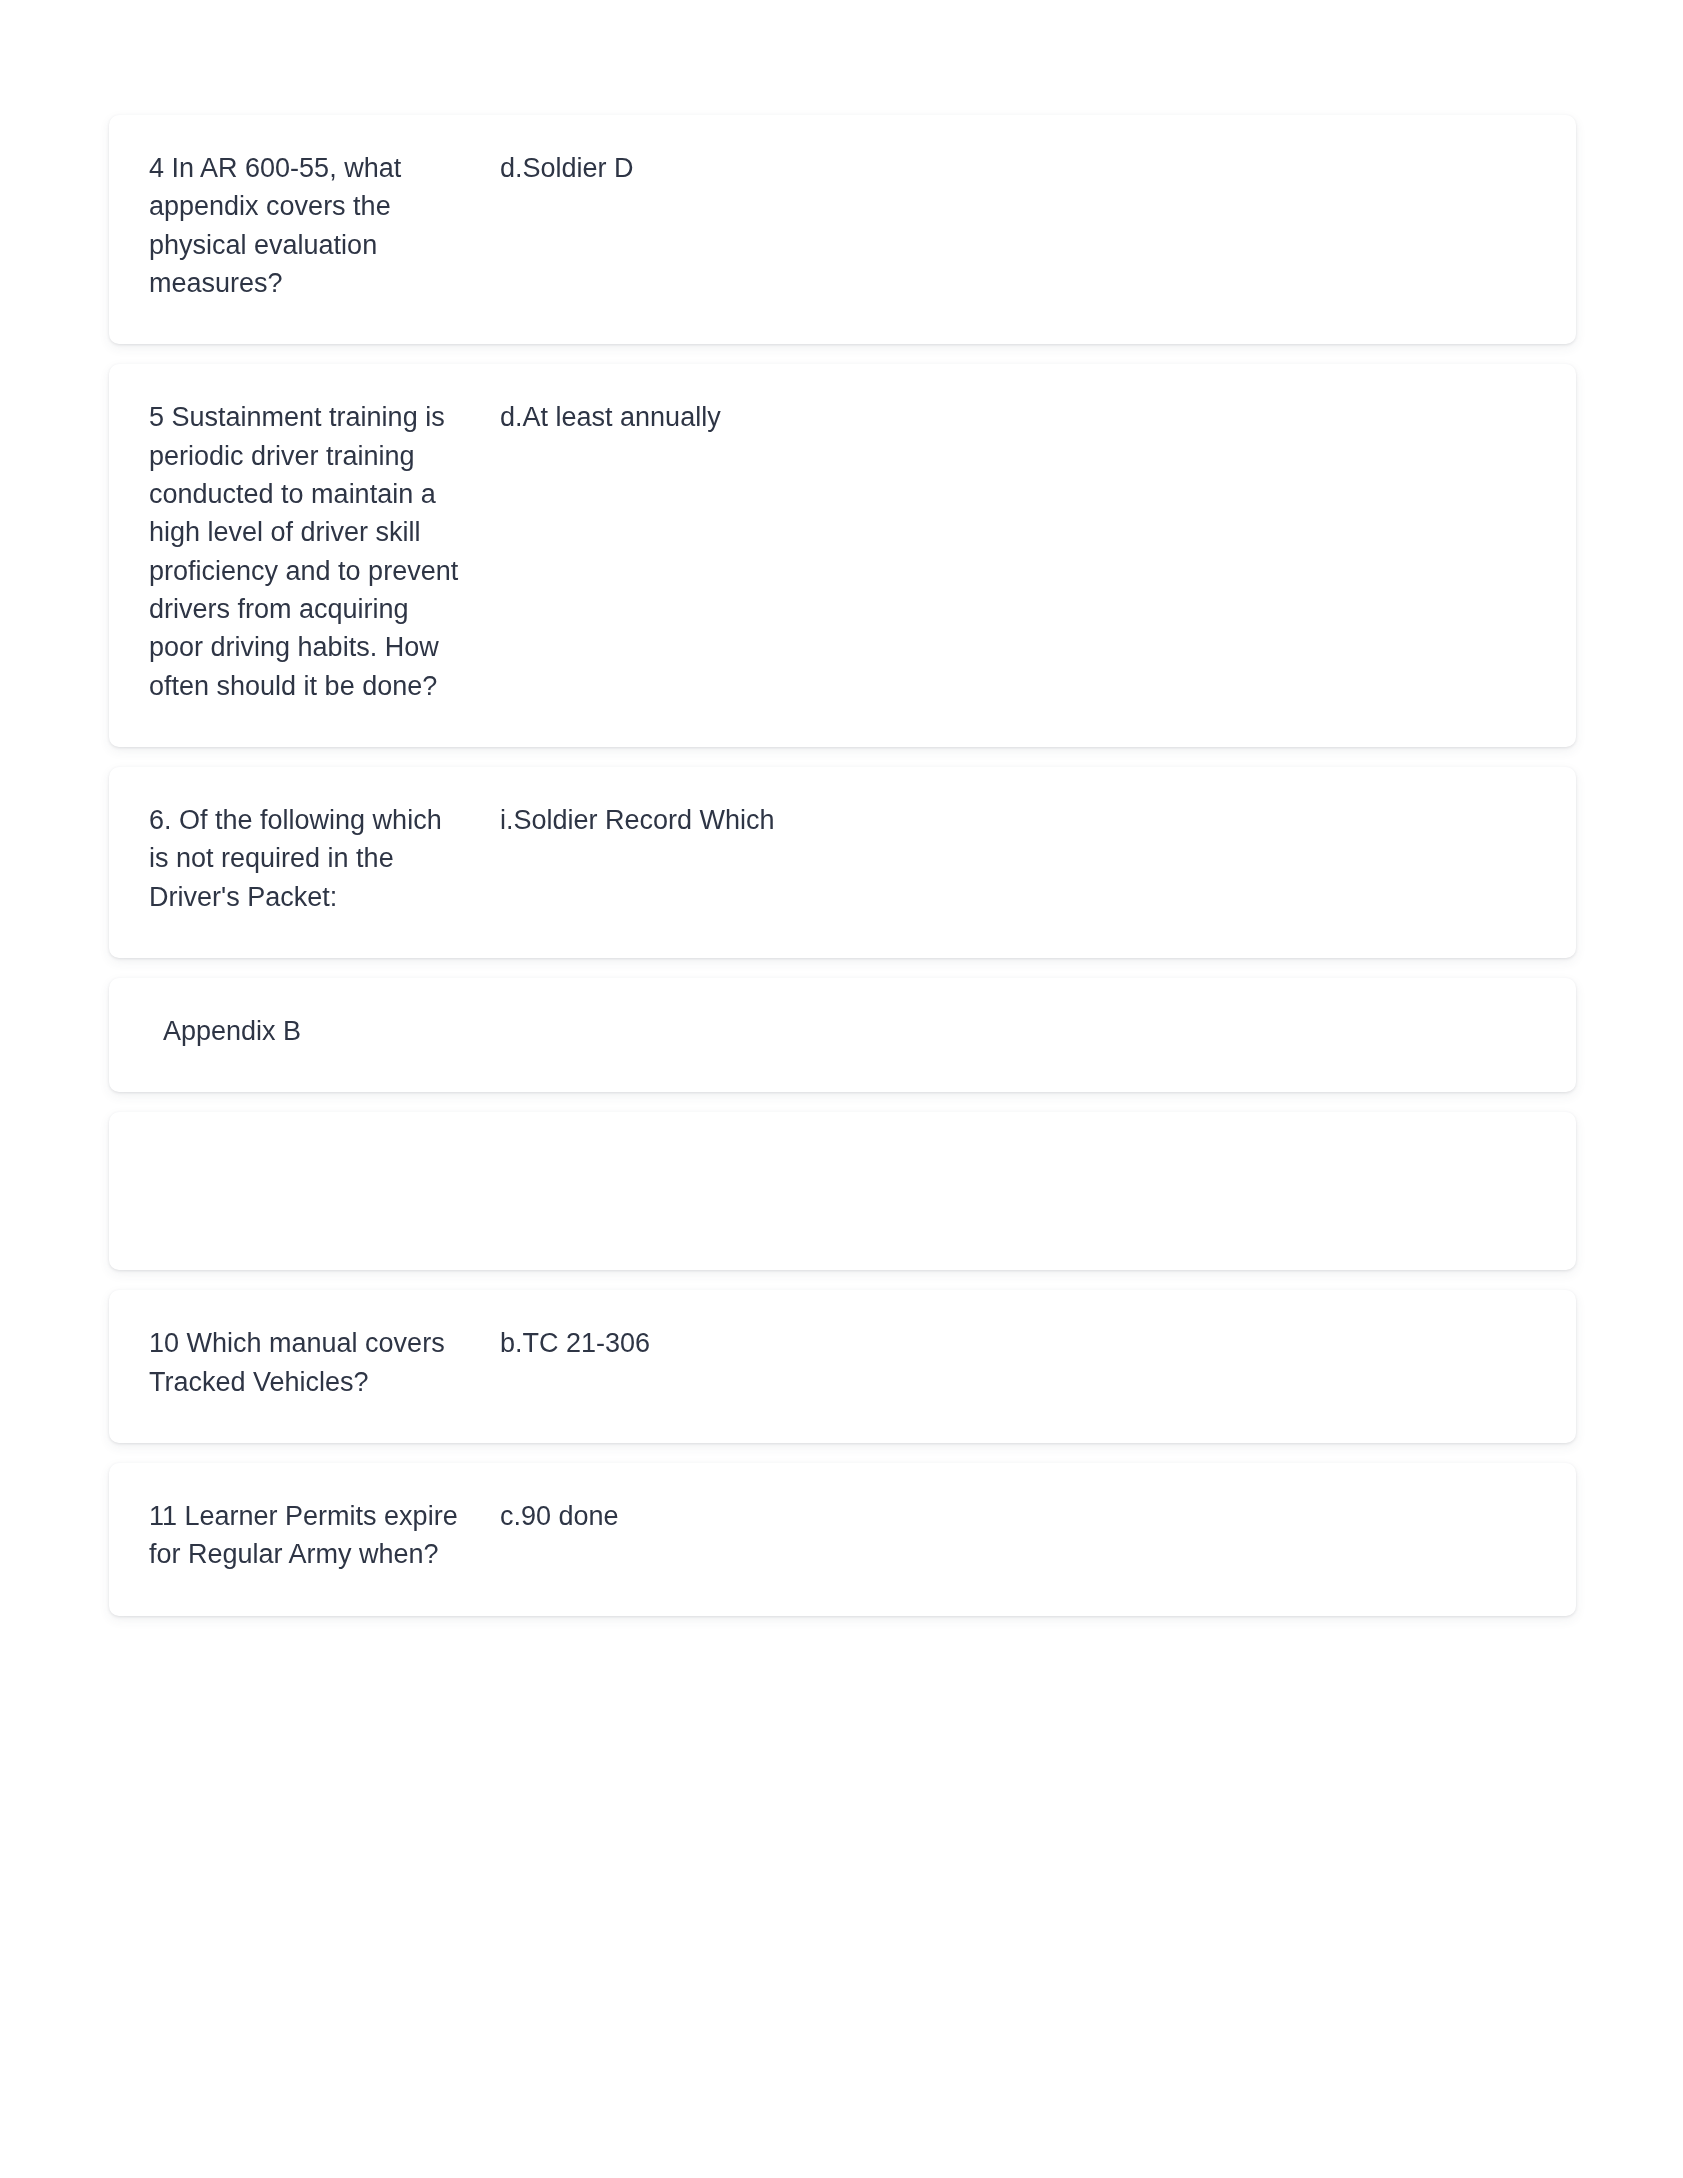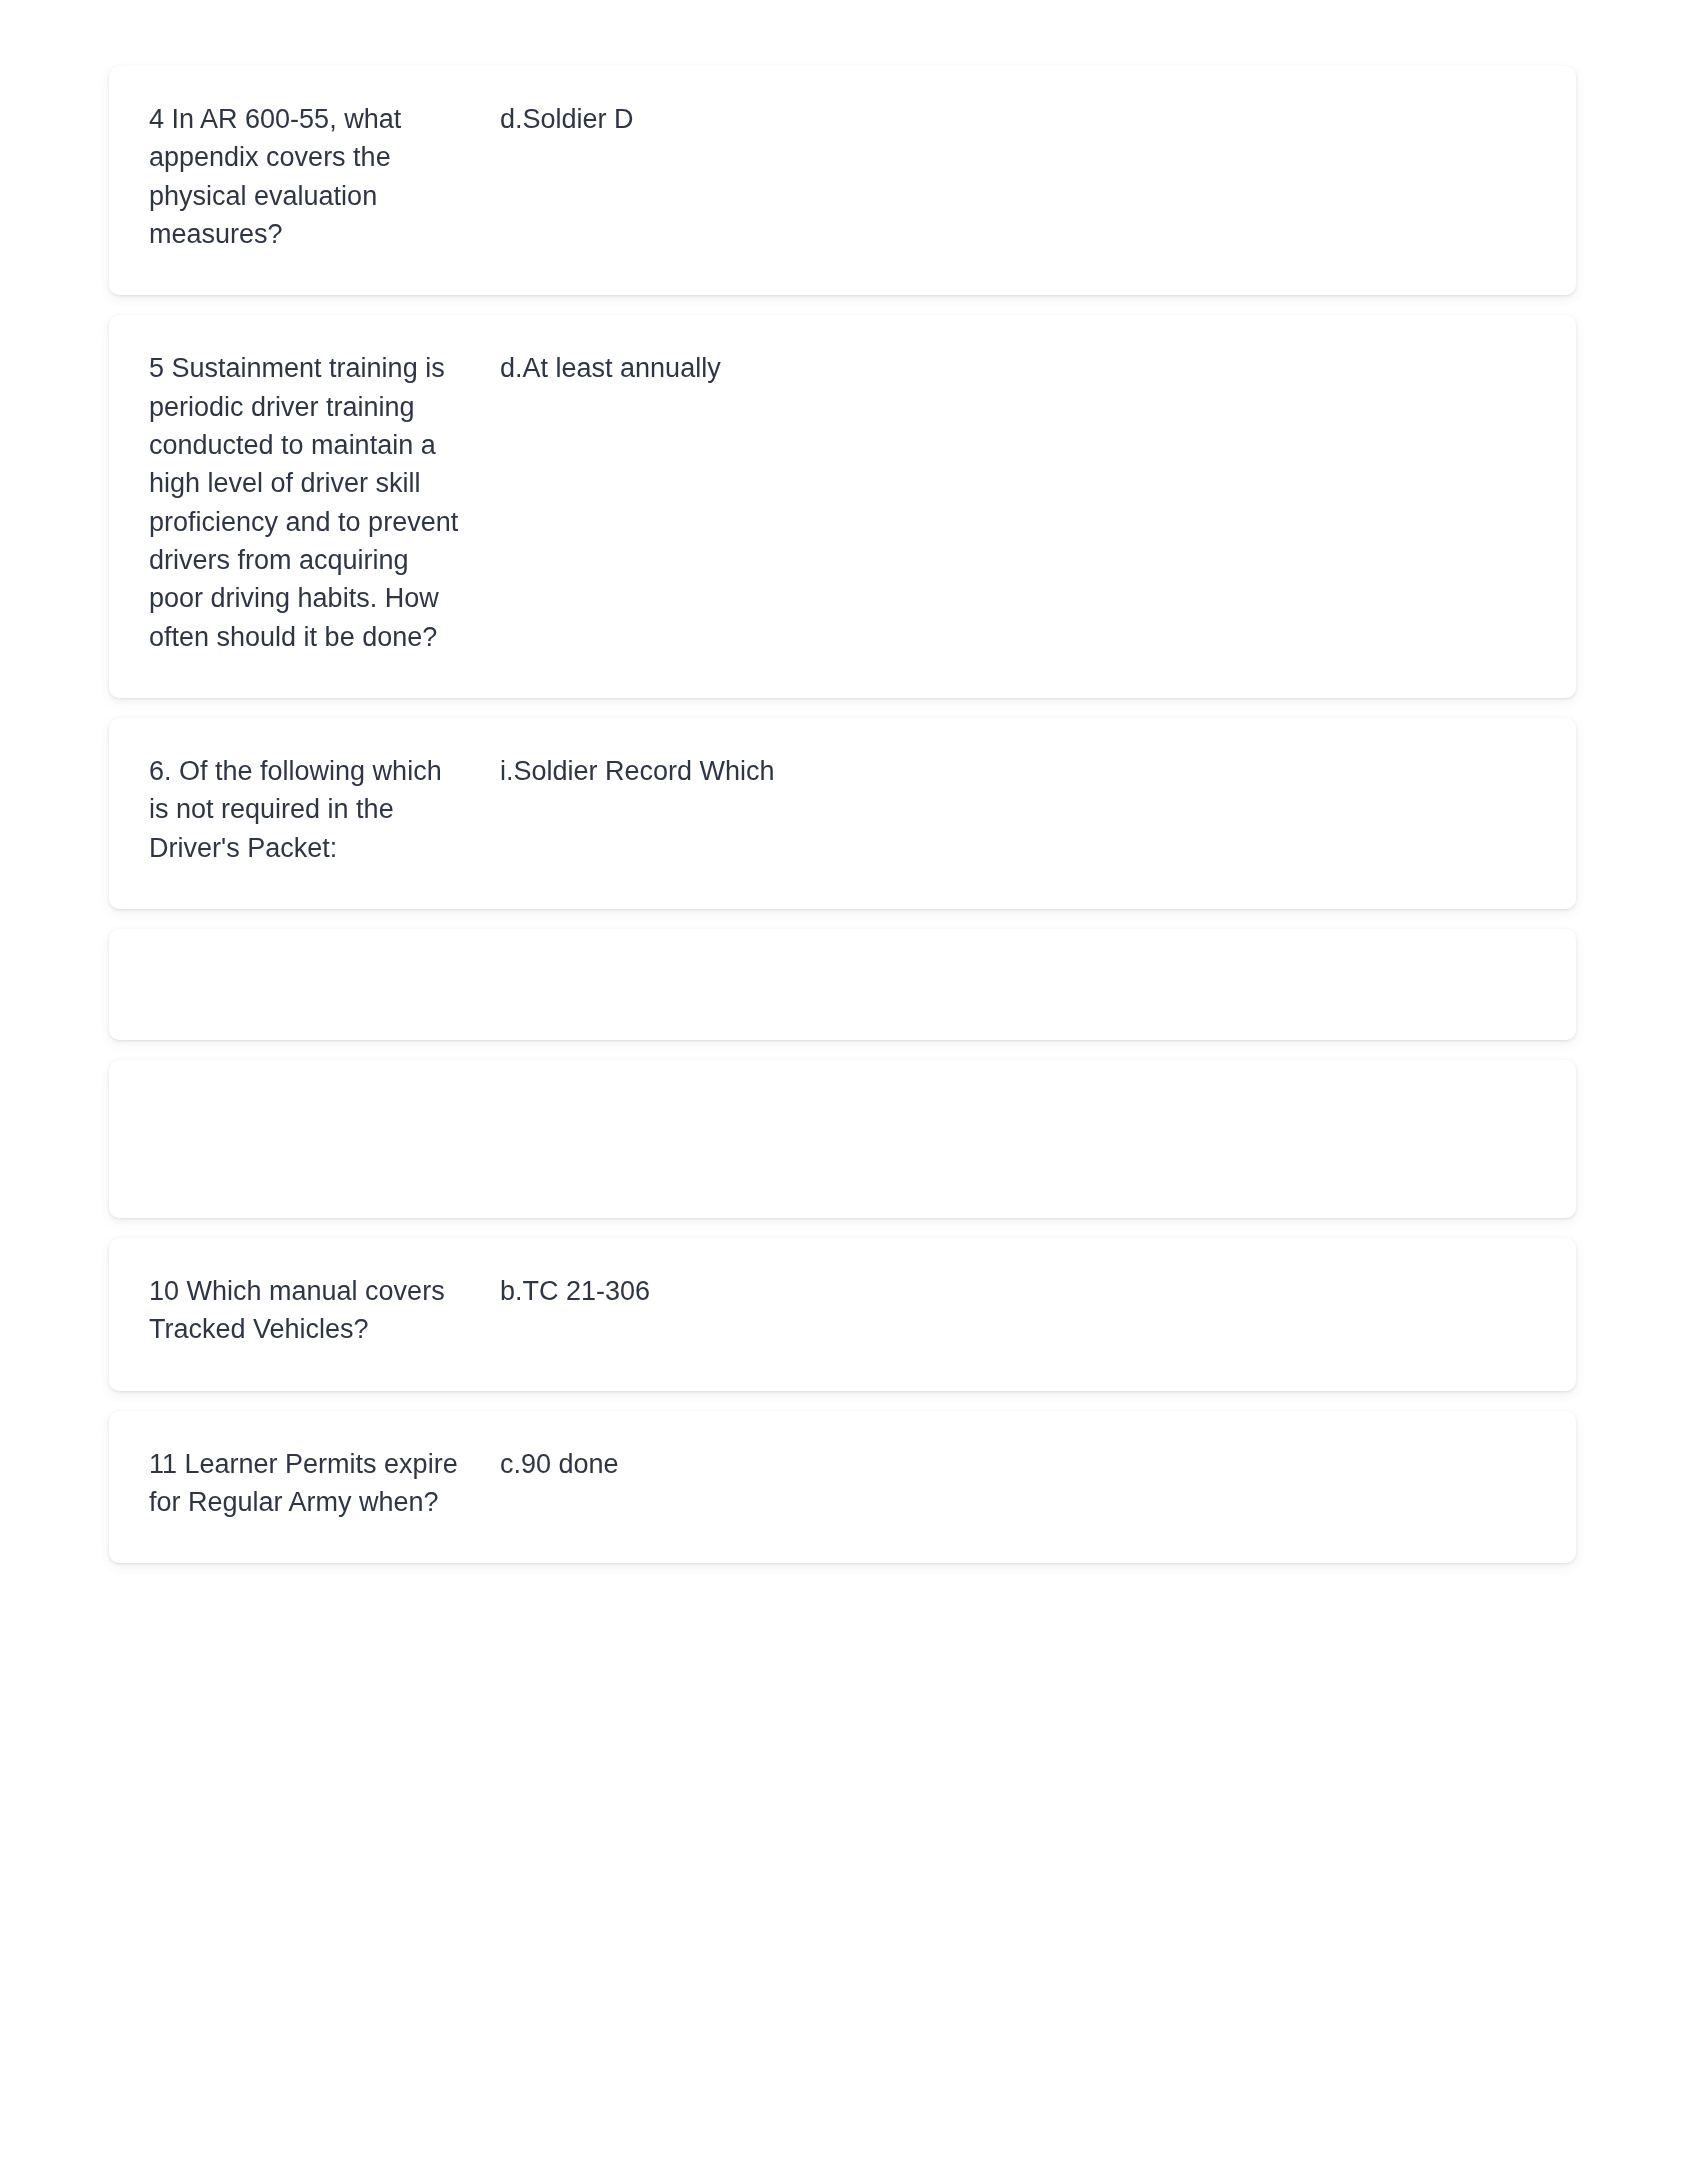--- a/index.html
+++ b/index.html
@@ -12,21 +12,21 @@
   body {
     width: 1683px;
     min-height: 2178px;
     font-family: "Liberation Sans", sans-serif;
     color: #2e3545;
   }
 
   .page {
     width: 1683px;
     min-height: 2178px;
-    padding: 66px 107px 0 109px;
+    padding: 115px 107px 0 109px;
     background: #ffffff;
   }
 
   .qa-list {
     display: flex;
     flex-direction: column;
     gap: 20px;
   }
 
   .qa-card {
@@ -93,20 +93,23 @@
       </div>
       <div class="qa-card">
         <div class="q-col">
           <p class="q-text">6. Of the following which is not required in the Driver's Packet:</p>
         </div>
         <div class="a-col">
           <p class="a-text">i.Soldier Record Which</p>
         </div>
       </div>
       <div class="qa-card">
+        <div class="a-col">
+          <p class="a-text">Appendix B</p>
+        </div>
       </div>
       <div class="qa-card is-empty">
         <div class="q-col">
           <p class="q-text"></p>
         </div>
         <div class="a-col">
           <p class="a-text"></p>
         </div>
       </div>
       <div class="qa-card">

